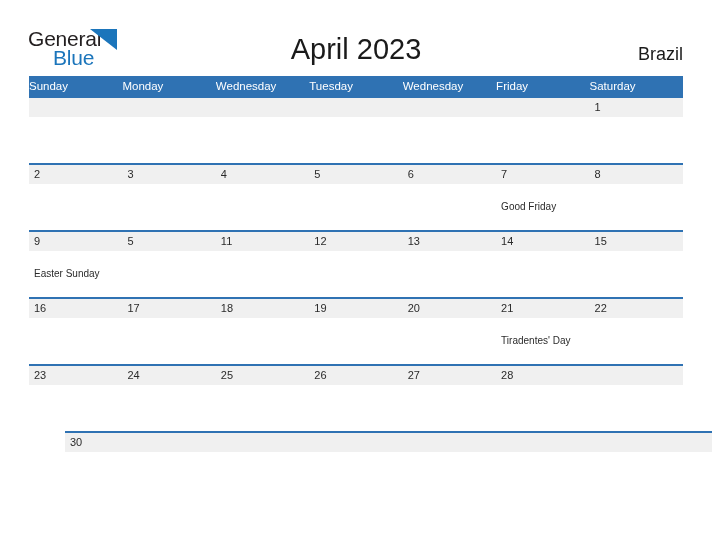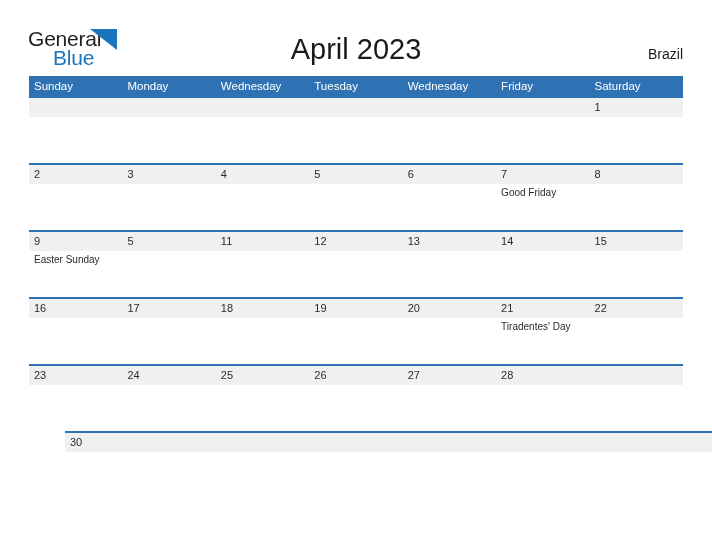--- a/index.html
+++ b/index.html
@@ -69,21 +69,21 @@
     line-height: 34px;
     color: #1a1a1a;
     font-weight: normal;
     margin: 0;
   }
 
   .country-label {
     position: absolute;
     right: 29px;
     top: 47px;
-    font-size: 14px;
+    font-size: 18px;
     line-height: 15px;
     color: #1a1a1a;
     text-align: right;
   }
 
   
   .calendar {
     position: absolute;
     left: 29px;
     top: 76px;
@@ -92,21 +92,20 @@
 
   .weekday-header {
     display: flex;
     width: 654px;
     height: 20px;
     background: #2f72b3;
   }
   .weekday-cell {
     width: 93.43px;
     box-sizing: border-box;
-    padding-left: 5px;
     color: #ffffff;
     font-size: 11.5px;
     line-height: 20px;
     white-space: nowrap;
     overflow: hidden;
   }
 
   .week-row {
     width: 654px;
     height: 67px;
@@ -137,21 +136,21 @@
   .day-events {
     display: flex;
     width: 654px;
     height: 46px;
     background: #ffffff;
   }
   .day-event-cell {
     width: 93.43px;
     box-sizing: border-box;
     padding-left: 5px;
-    padding-top: 3px;
+    padding-top: 17px;
     font-size: 10px;
     line-height: 12px;
     color: #2b2b2b;
     white-space: nowrap;
     overflow: visible;
   }
   .event-text {
     display: block;
   }
 </style>

